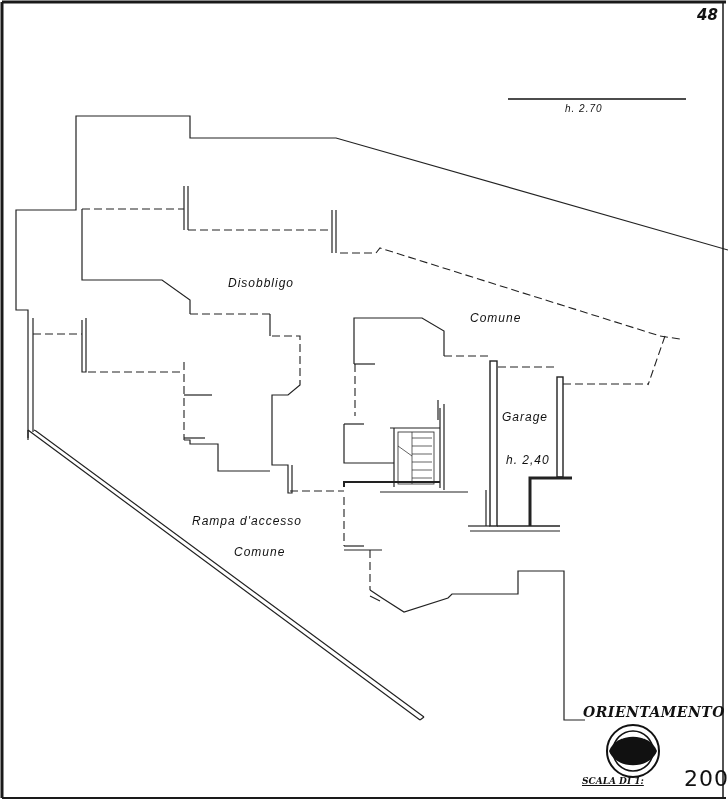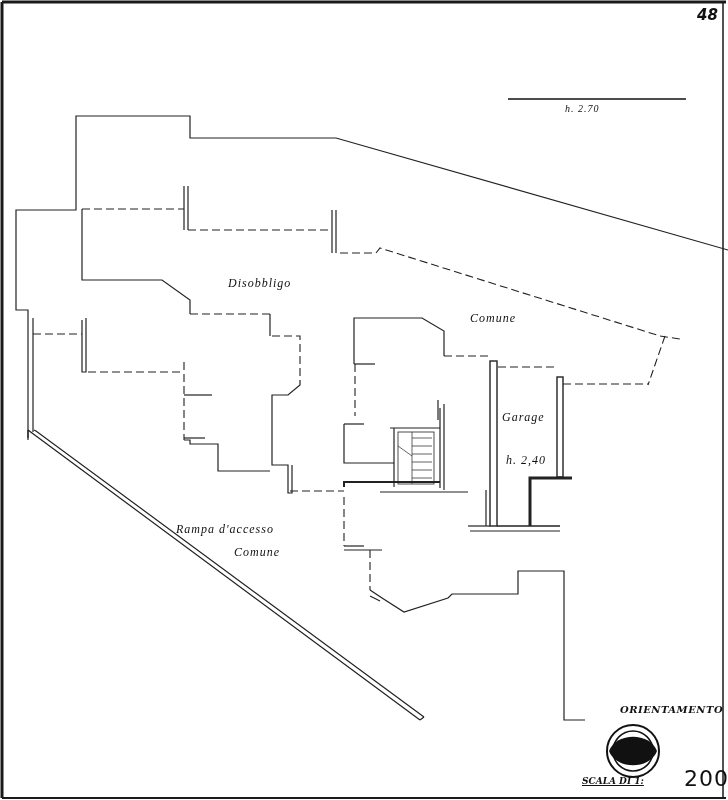--- a/index.html
+++ b/index.html
@@ -1,32 +1,32 @@
 <!DOCTYPE html>
 <html><head>
 <meta charset="utf-8">
 <style>
   html, body { margin: 0; padding: 0; background: #ffffff; }
   body { width: 728px; height: 800px; position: relative; overflow: hidden;
          font-family: "DejaVu Sans", sans-serif; }
   #sheet { position: absolute; left: 0; top: 0; width: 652px; height: 800px; }
   .lbl { position: absolute; color: #111; font-style: italic; white-space: nowrap; }
-  .hand { font-family: Liberation Serif, serif; font-style: italic; font-size: 12px; letter-spacing: 1px; }
+  .hand { font-family: Liberation Sans, sans-serif; font-style: italic; font-size: 12px; letter-spacing: 1px; }
   #page-num { left: 697px; top: 6px; font-size: 15px; font-weight: bold; }
   #title { left: 512px; top: 74px; font-family: "DejaVu Sans", sans-serif; font-style: normal;
            font-size: 17px; letter-spacing: 4px; }
   #subtitle { left: 565px; top: 103px; font-size: 10px; letter-spacing: 1px; }
   #lbl-disobbligo { left: 228px; top: 276px; }
   #lbl-comune1 { left: 470px; top: 311px; }
   #lbl-garage { left: 502px; top: 410px; }
   #lbl-garage-h { left: 506px; top: 436px; margin-top: 17px; }
-  #lbl-rampa { left: 176px; top: 514px; margin-top: 8px; }
+  #lbl-rampa { left: 192px; top: 514px; }
   #lbl-comune2 { left: 234px; top: 545px; }
   #orient-label { left: 583px; top: 704px; font-family: "DejaVu Serif", serif; font-weight: bold;
-                  font-size: 10px; letter-spacing: 0.5px; margin-left: 37px; }
+                  font-size: 14px; letter-spacing: 0.5px; }
   #scale-label { left: 582px; top: 776px; font-family: "DejaVu Serif", serif; font-weight: bold;
                  font-size: 9px; font-style: italic; text-decoration: underline; }
   #scale-value { left: 660px; top: 766px; font-family: "DejaVu Sans", sans-serif; font-style: normal;
                  font-size: 22px; letter-spacing: 1px; margin-left: 24px; }
 </style>
 </head>
 <body>
 
 <div id="sheet">
   <svg width="728" height="800" viewBox="0 0 728 800" xmlns="http://www.w3.org/2000/svg">

